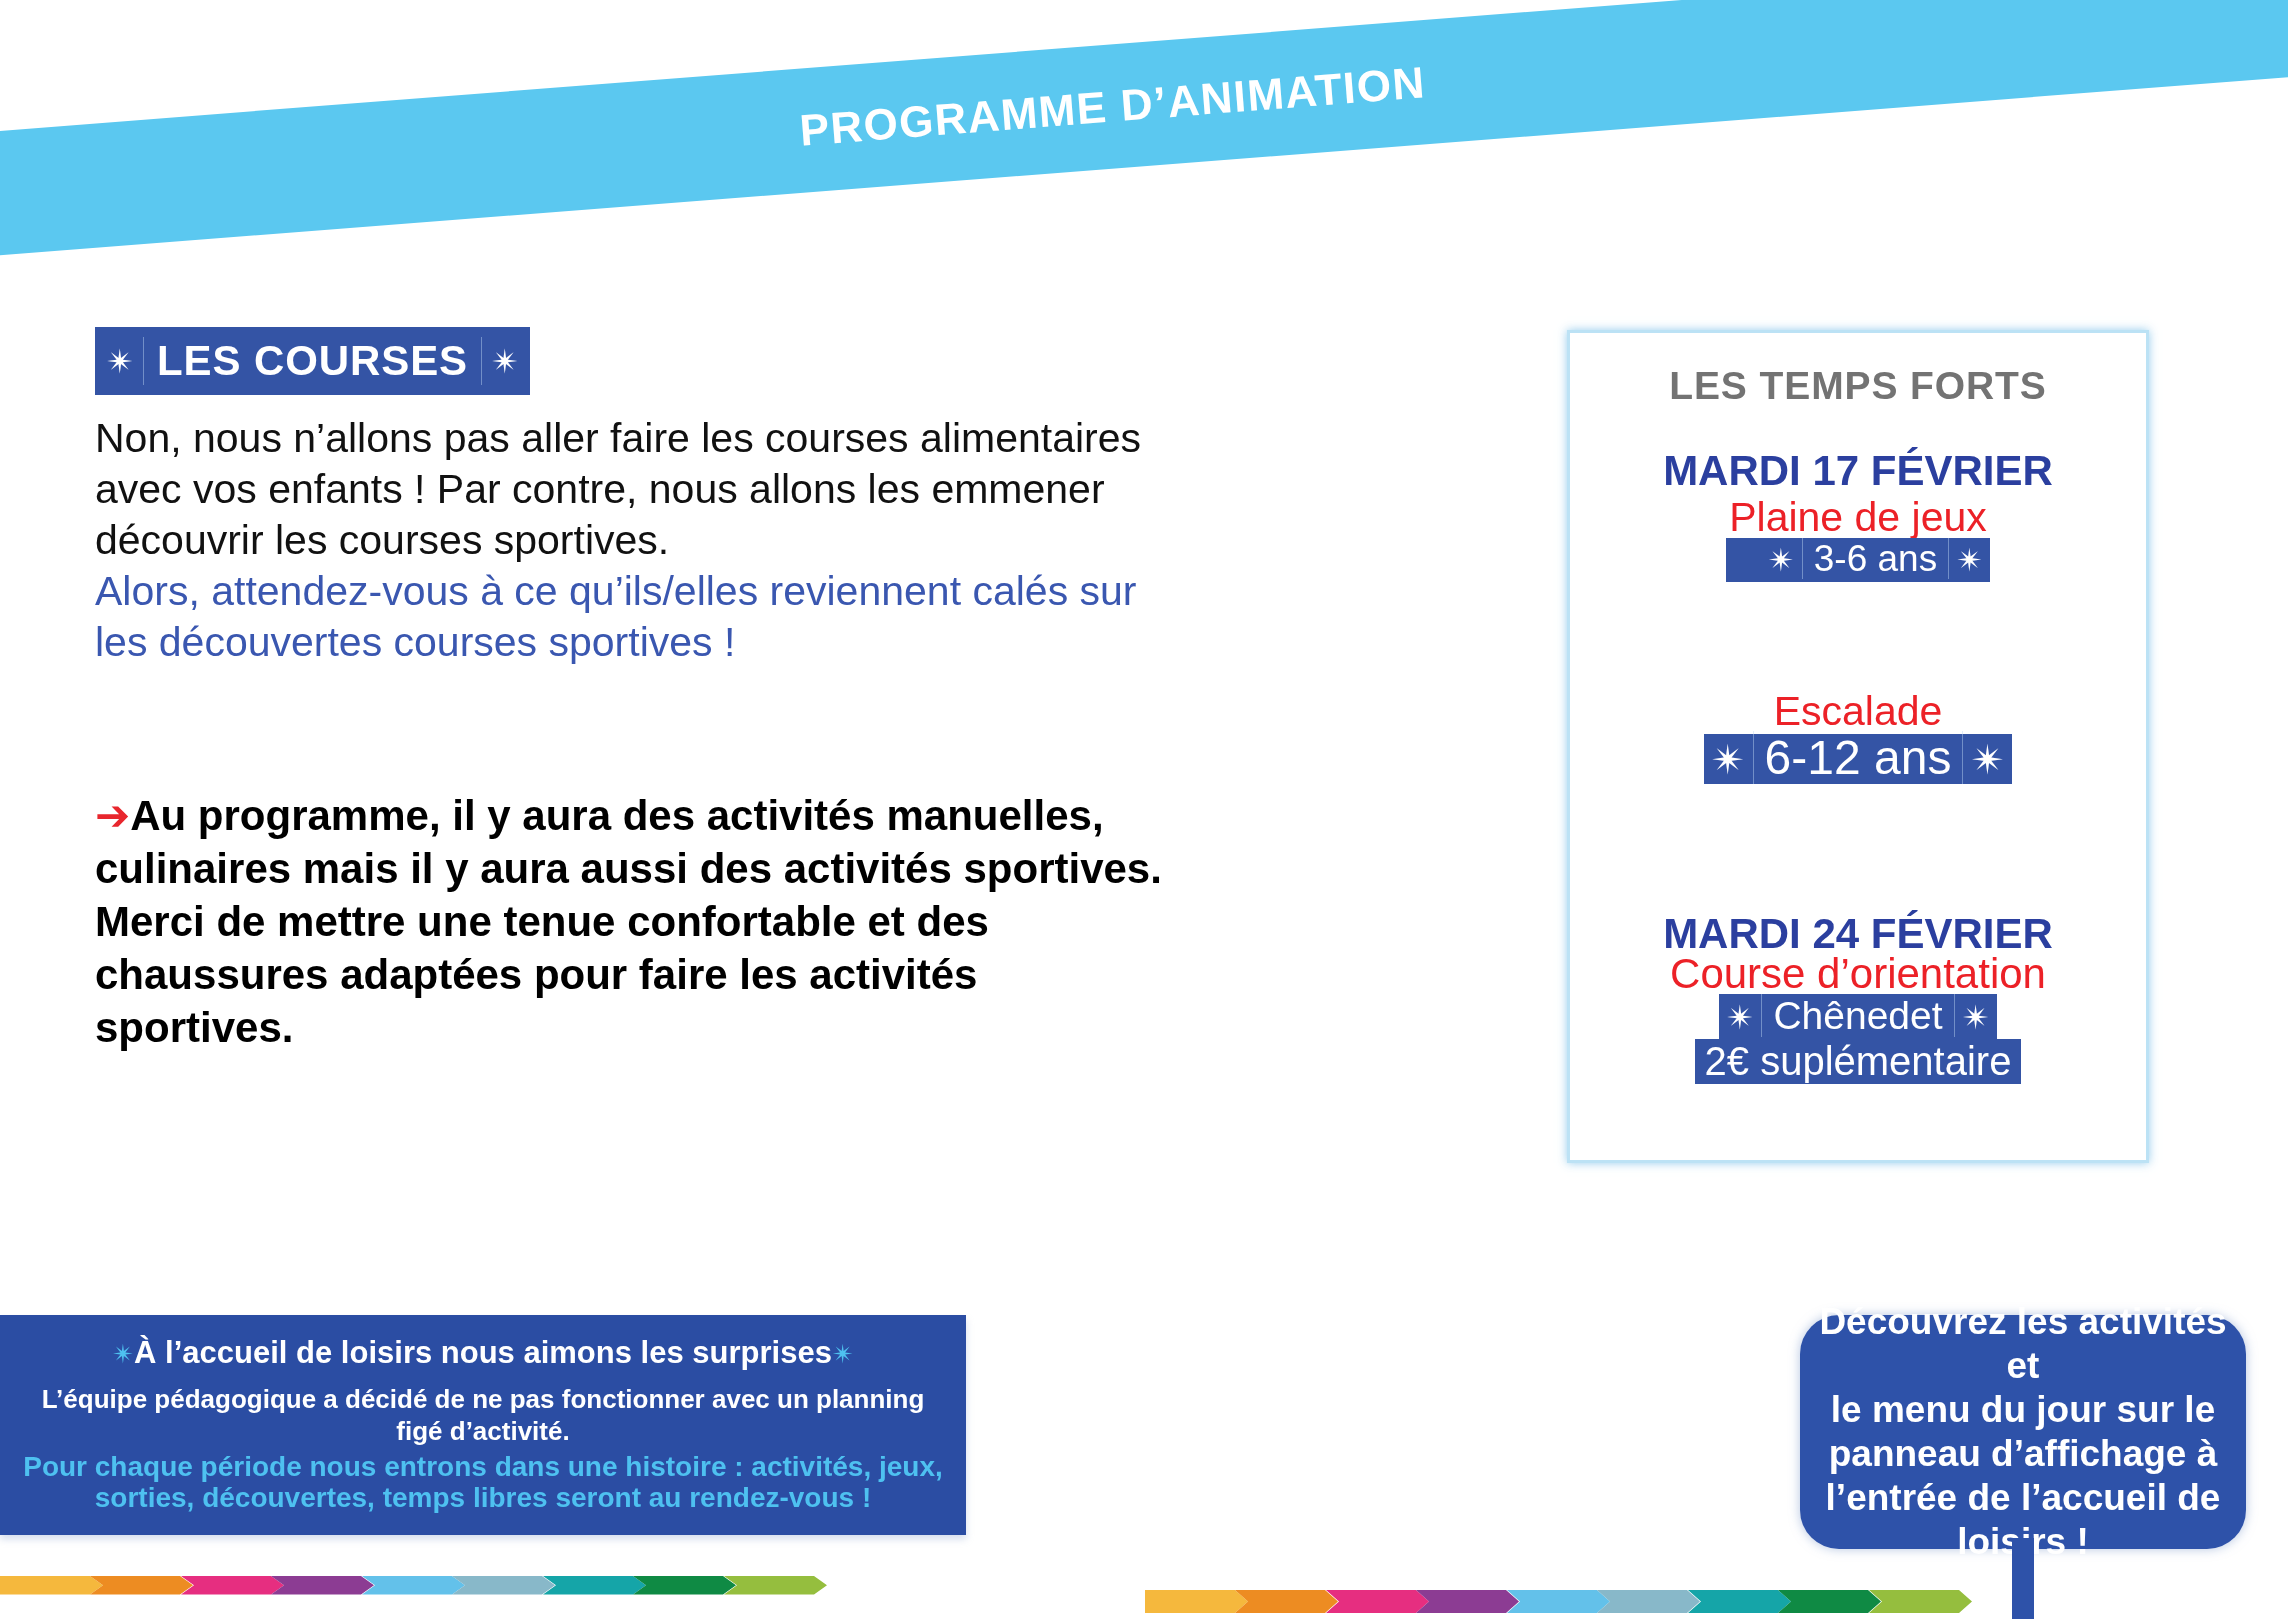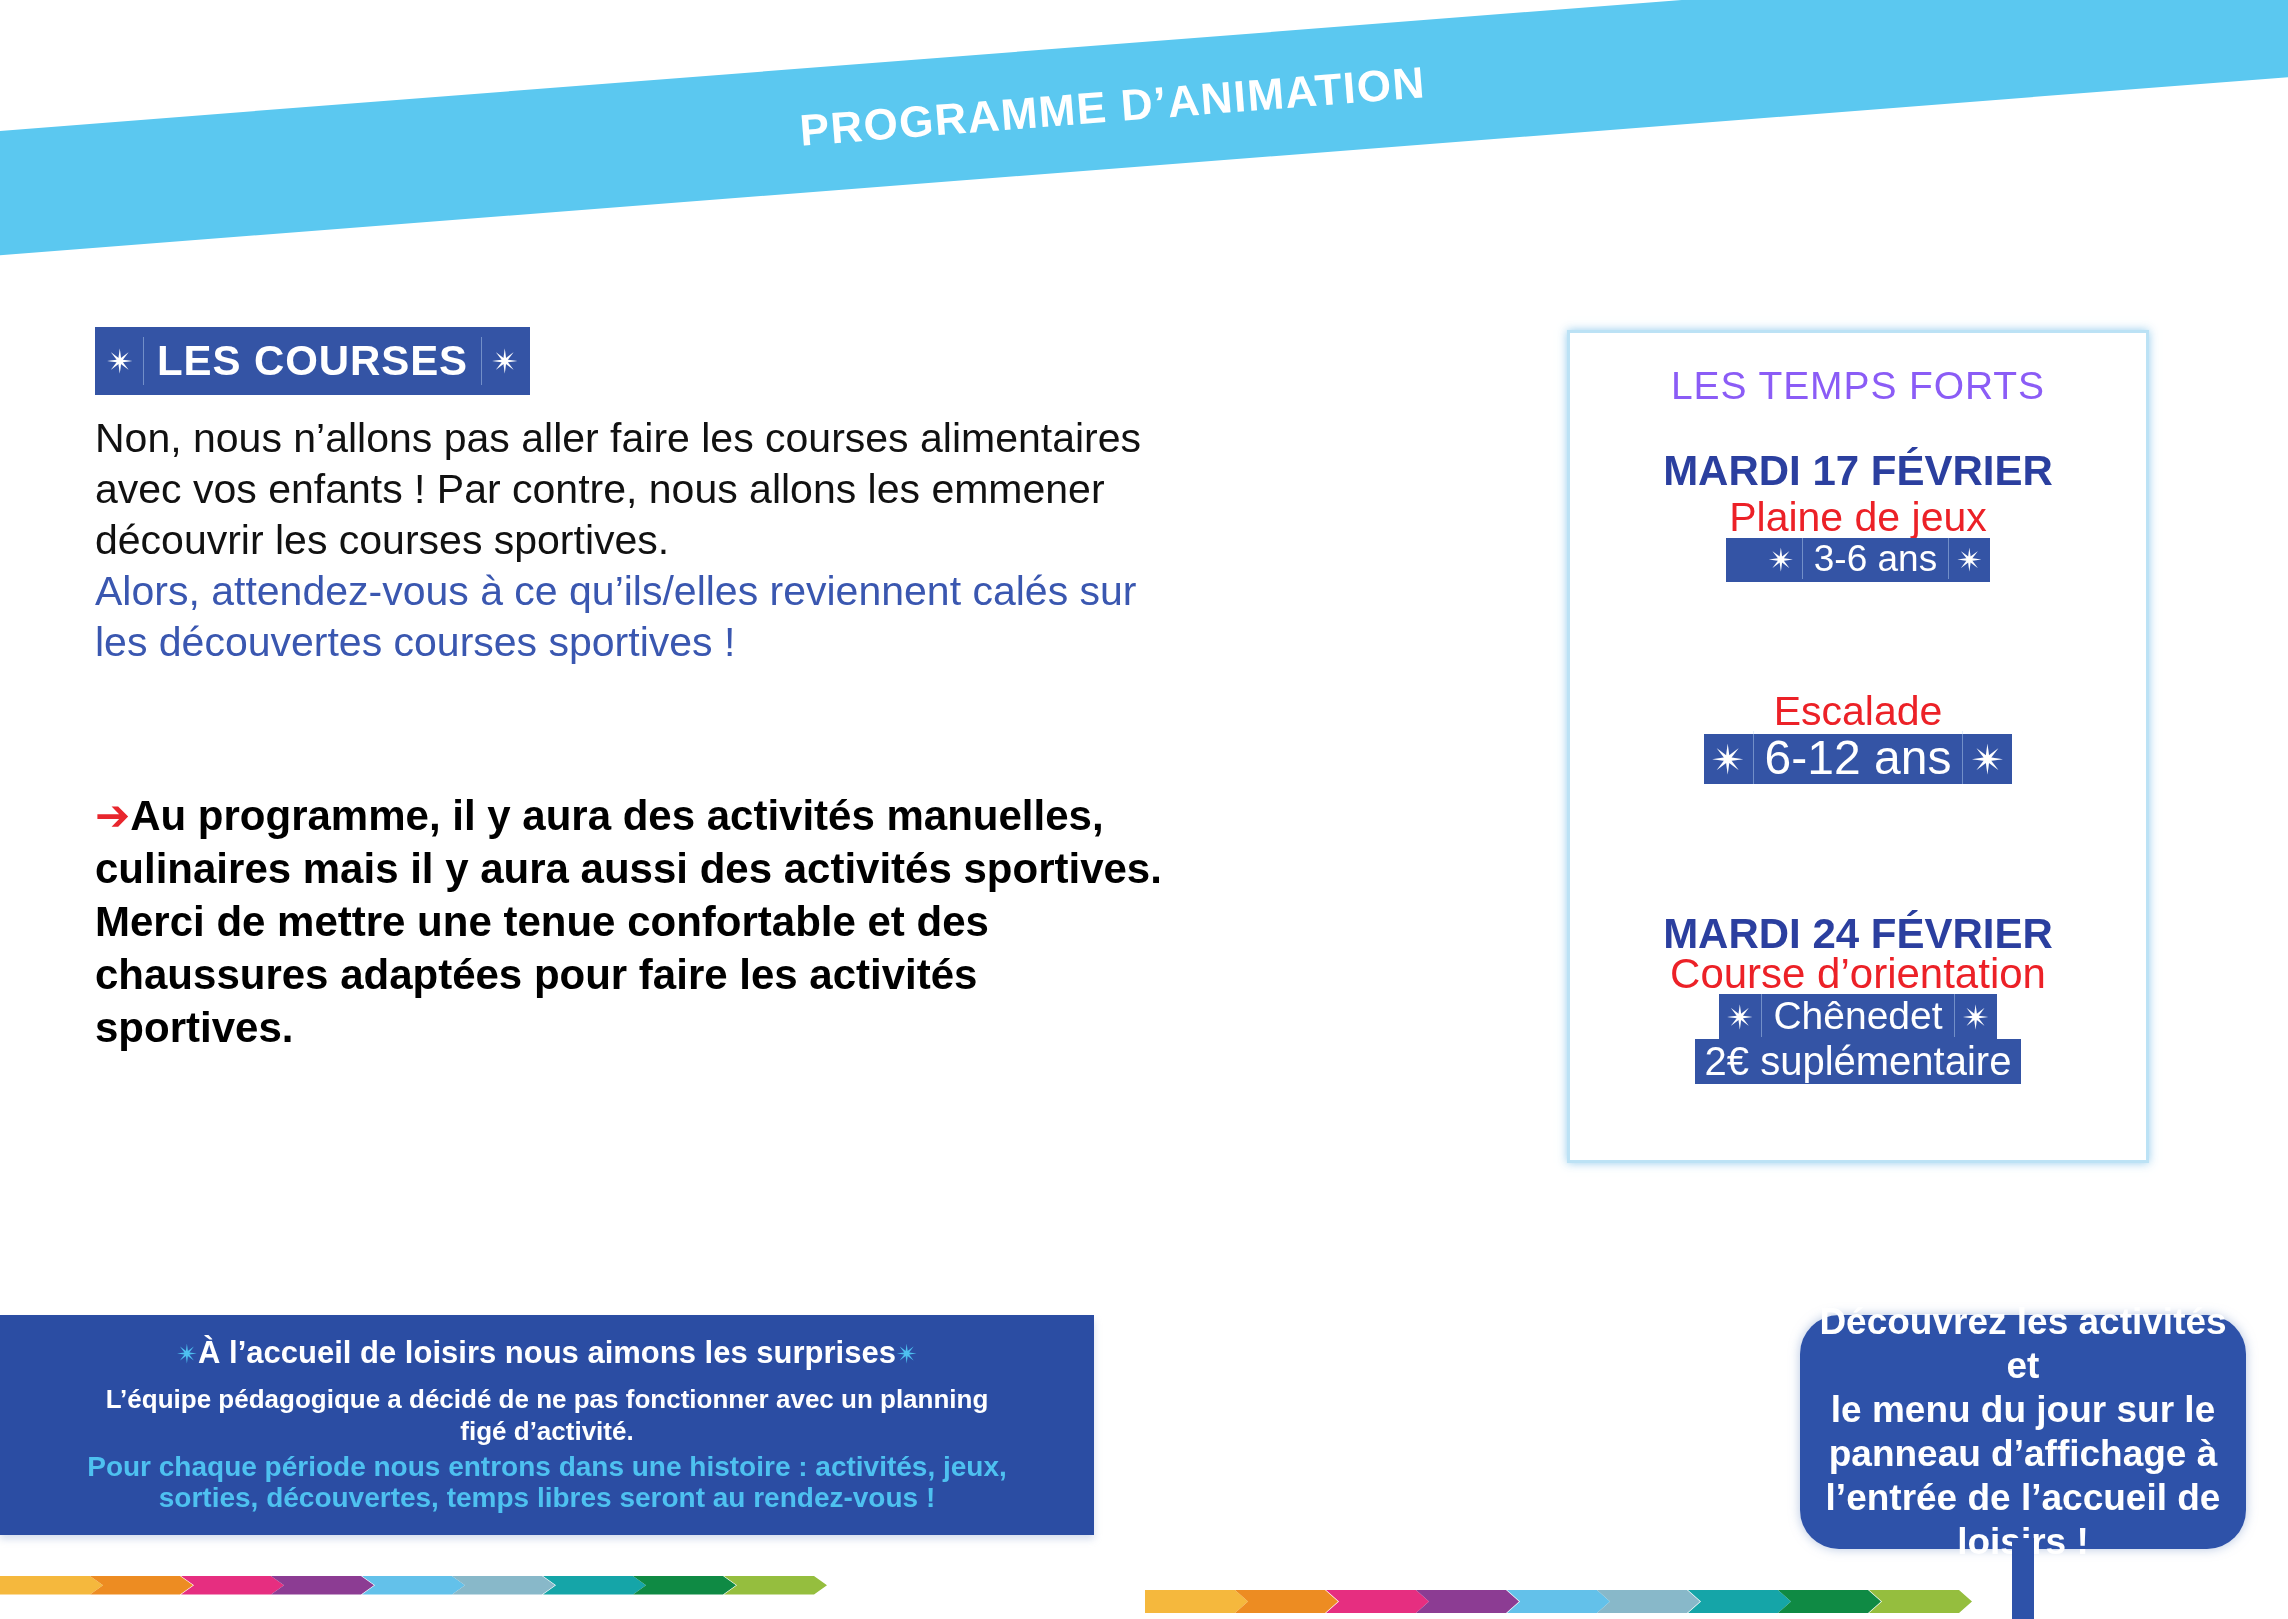--- a/index.html
+++ b/index.html
@@ -30,29 +30,29 @@
   .program{position:absolute;left:95px;top:789px;width:1255px;font-size:42px;line-height:53px;color:#000;font-weight:bold;}
   .program .red-arrow{color:#E8262D;font-weight:bold;}
   .line{white-space:nowrap;}
   
   .tf-box{
     position:absolute;left:1567px;top:330px;width:576px;height:827px;
     background:#fff;border:3.7px solid #BCE2F5;
     box-shadow:0 0 9.2px rgba(140,200,235,.9);
   }
   .tf-line{position:absolute;left:0;right:0;text-align:center;white-space:nowrap;}
-  .tf-title{color:#8b5cf6;font-weight:normal;font-size:39px;letter-spacing:0.9px;}
+  .tf-title{color:#737373;font-weight:bold;font-size:39px;letter-spacing:0.9px;}
   .tf-date{color:#2B3F9F;font-weight:bold;font-size:42px;}
   .tf-act{color:#EC2127;font-size:41px;}
   .hl{display:inline-block;background:#3454A5;color:#fff;vertical-align:top;}
   .hl .hl-text{padding:0 11px;border-left:1.8px solid rgba(190,215,245,.45);border-right:1.8px solid rgba(190,215,245,.45);}
   .hl .star{padding:0 7.4px;font-size:.85em;}
   
   .surprise-box{
-    position:absolute;left:0;top:1315px;width:1094px;height:220px;background:#2B4DA3;
+    position:absolute;left:0;top:1315px;width:966px;height:220px;background:#2B4DA3;
     box-shadow:0 4.6px 7.4px rgba(150,170,210,.4);
   }
   .sp-line{position:absolute;left:0;right:0;text-align:center;color:#fff;white-space:nowrap;}
   .sp-title{top:20px;font-weight:bold;font-size:31px;}
   .sp-title .star{color:#4EC1F0;font-size:26px;}
   .sp-w1{top:69px;font-weight:bold;font-size:26px;}
   .sp-w2{top:101px;font-weight:bold;font-size:26px;}
   .sp-c1{top:136px;font-weight:bold;font-size:28px;color:#4EC1F0;}
   .sp-c2{top:167px;font-weight:bold;font-size:28px;color:#4EC1F0;}
   

